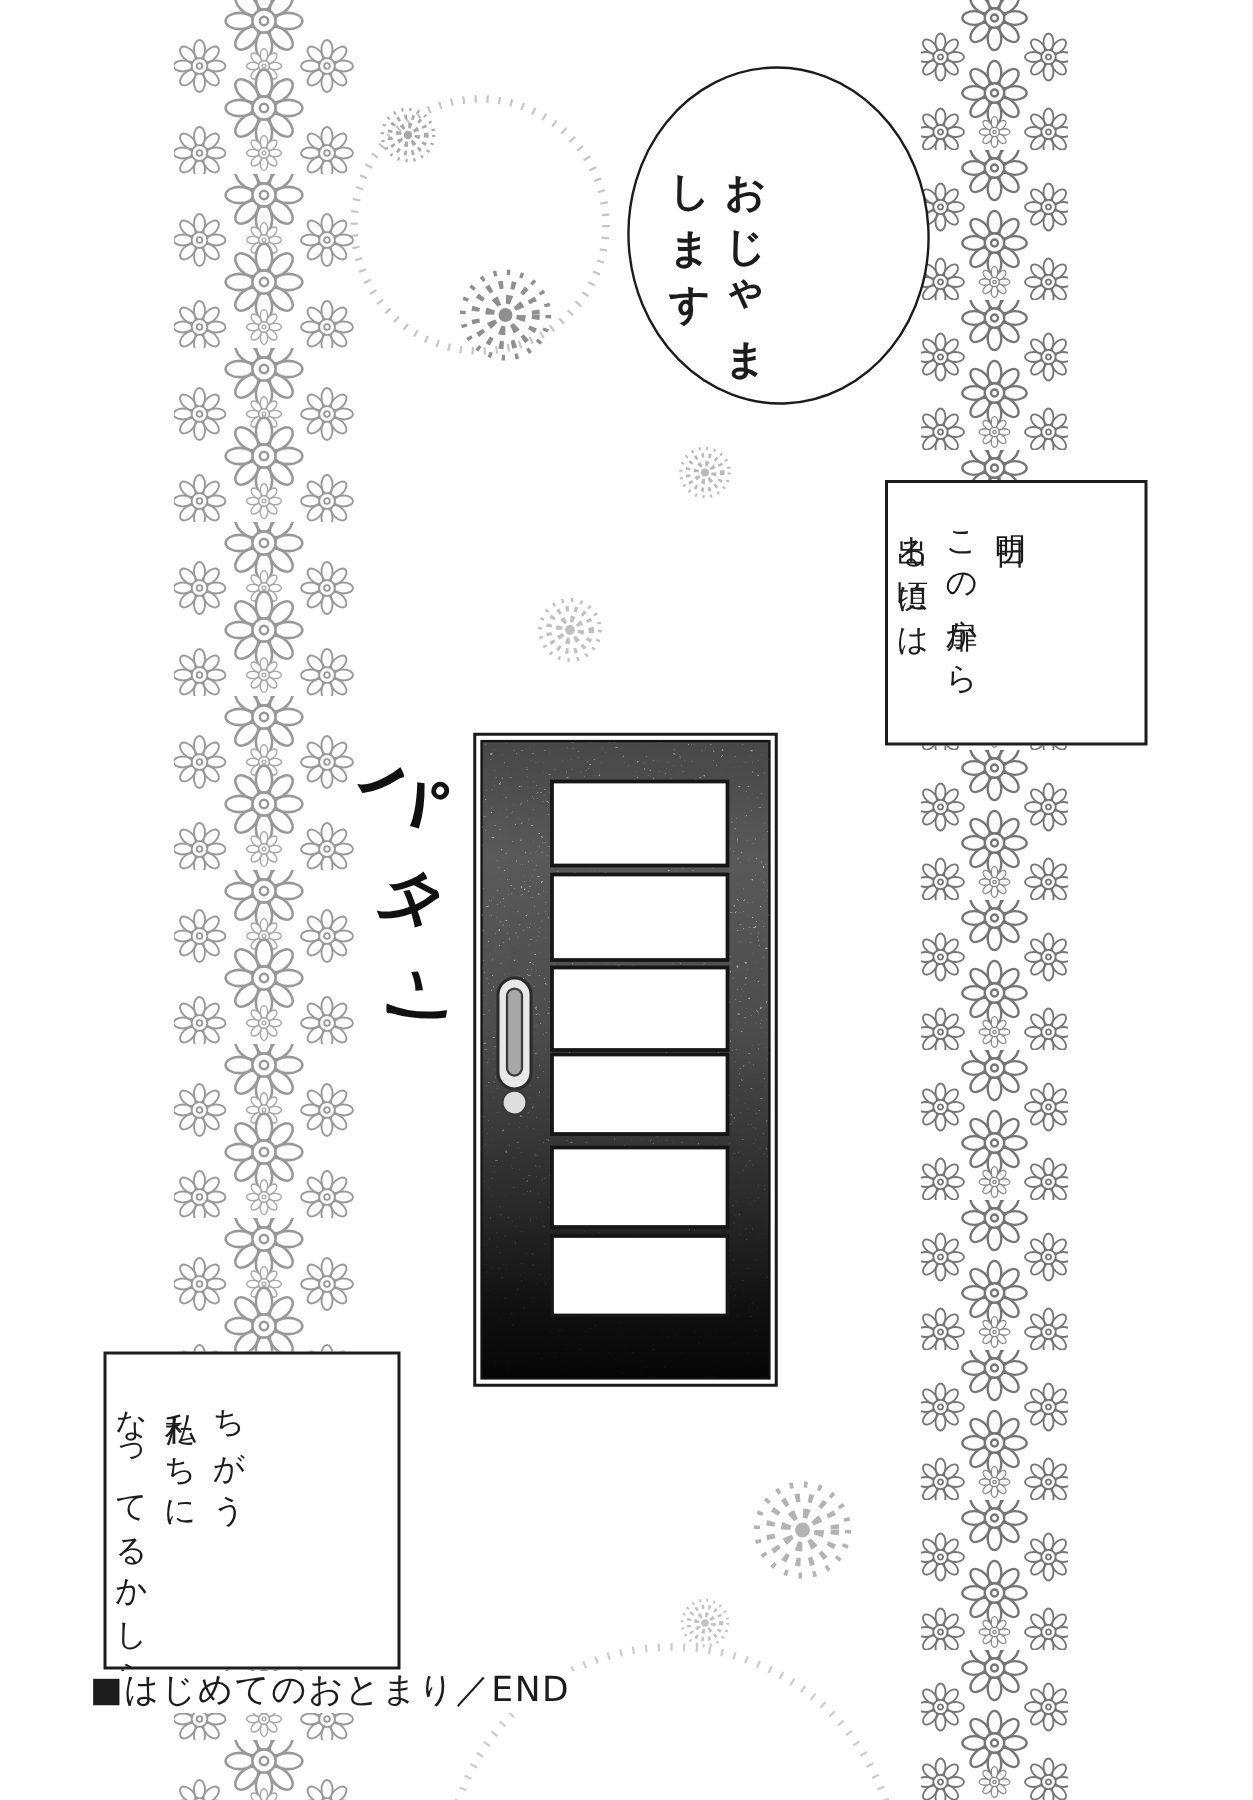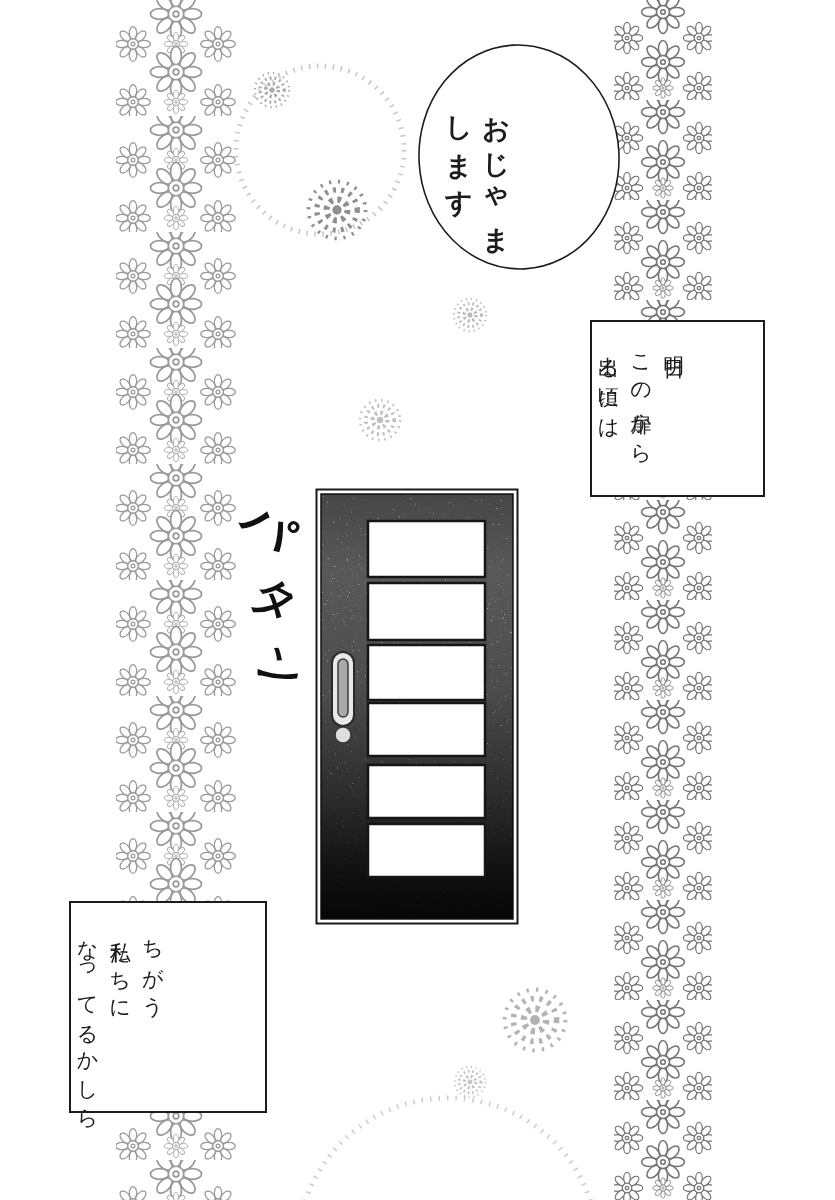--- a/index.html
+++ b/index.html
@@ -177,14 +177,15 @@
   </div>
 
   <div class="abs nbox" style="left:69px;top:901px;width:198px;height:212px">
     <div class="vtext" style="padding:22px 28px 0 0">
       <div class="vline">ちがう</div>
       <div class="vline">私たちに</div>
       <div class="vline">なってるかしら</div>
     </div>
   </div>
 
+  <div class="abs footer-caption" style="left:58px;top:1114px">■はじめてのおとまり／END</div>
 
 </div>
 
 </body></html>

